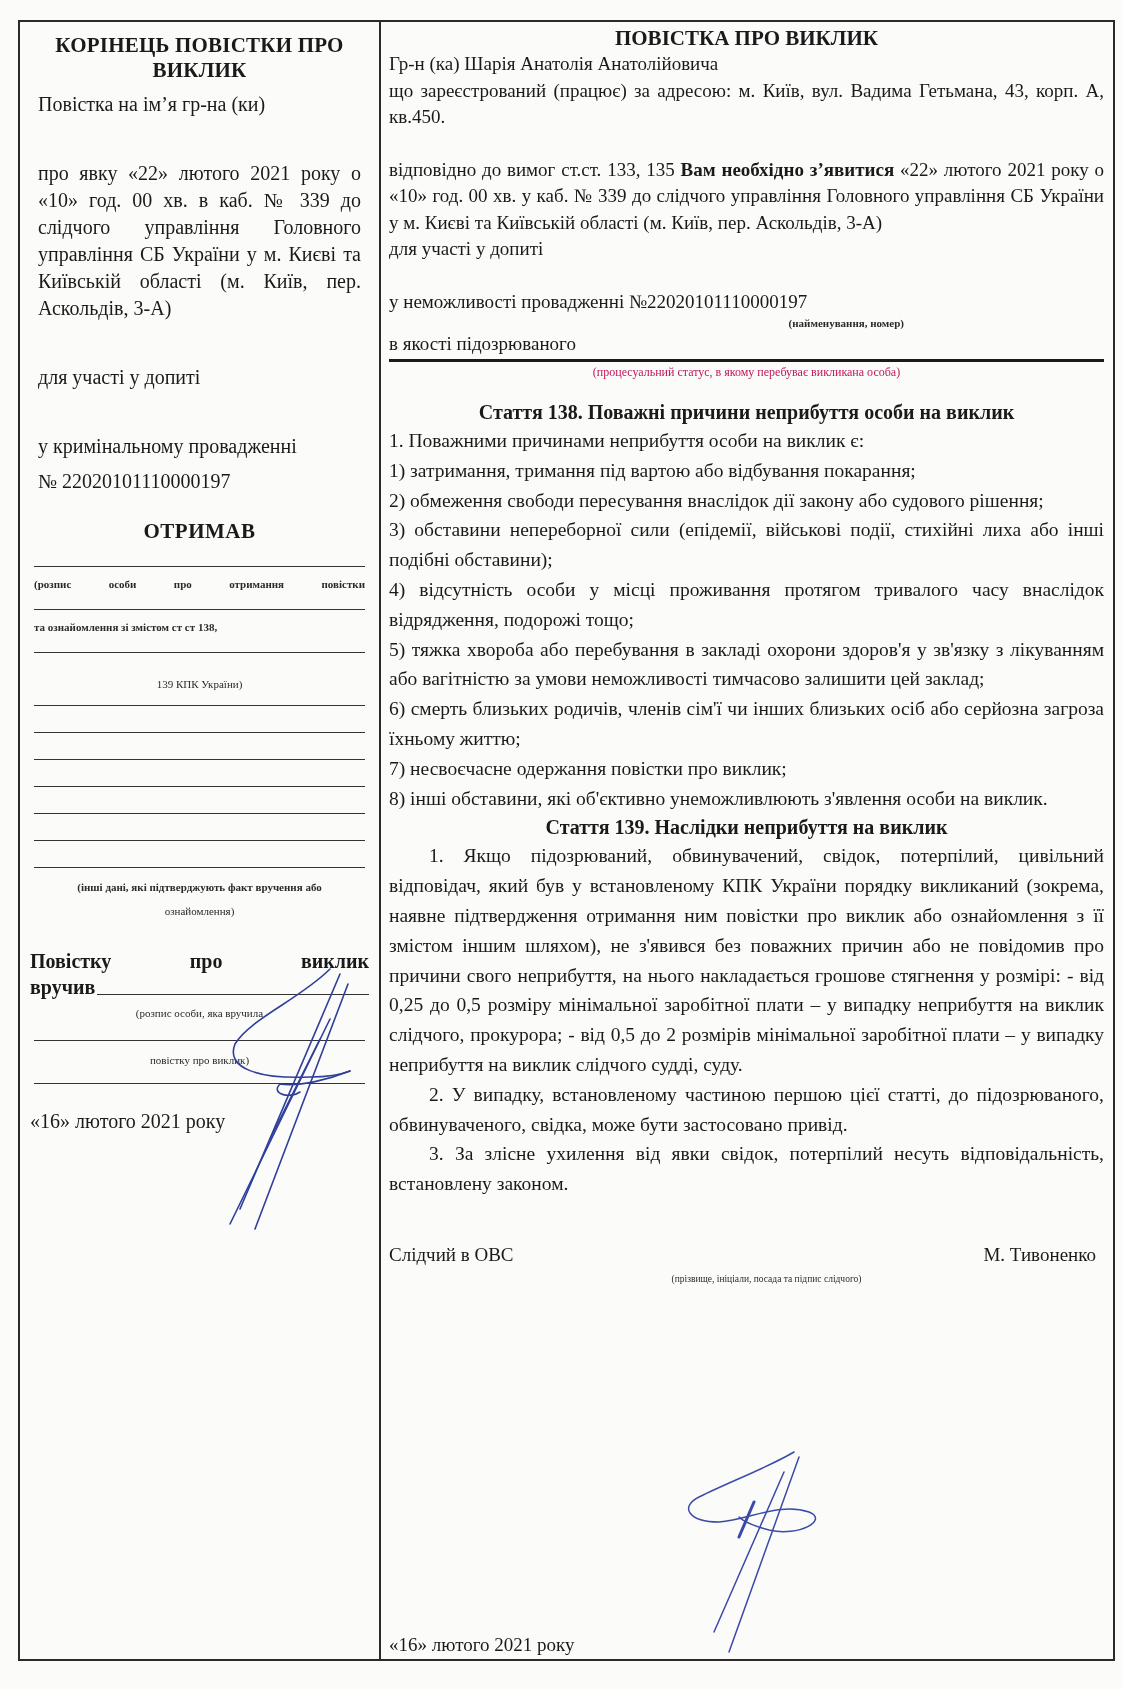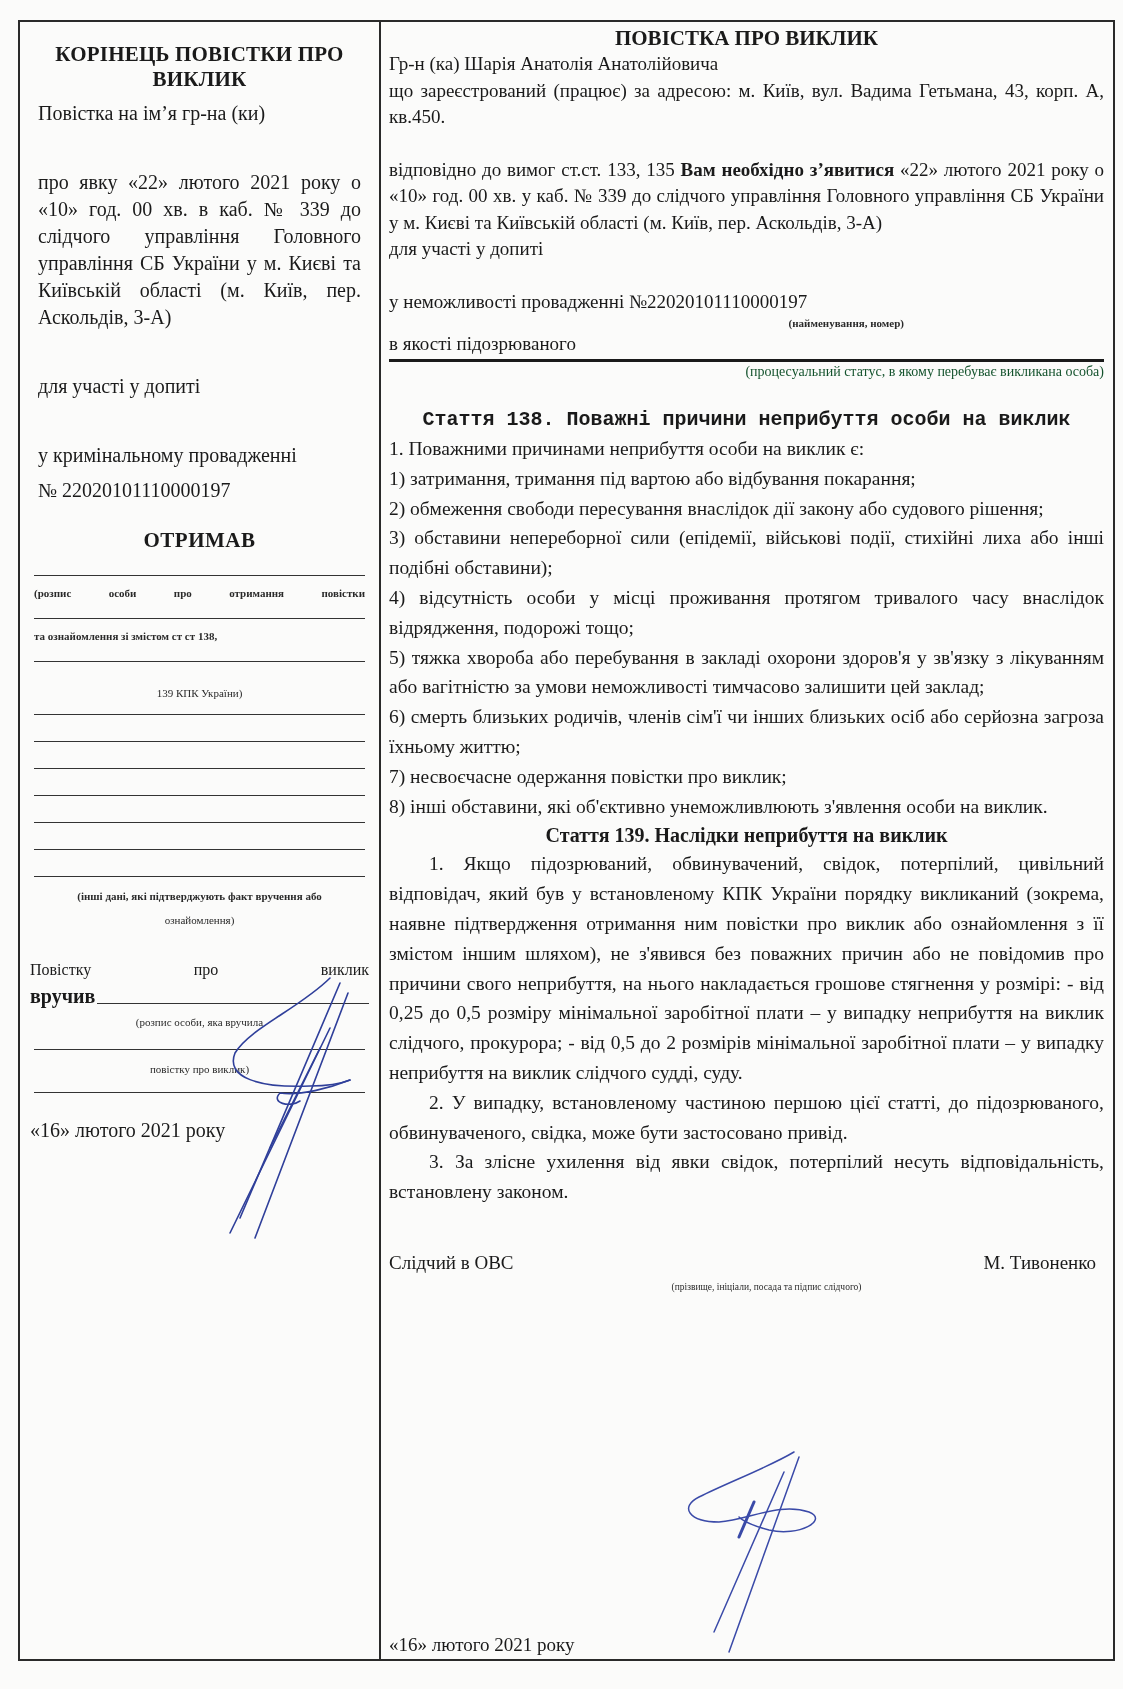--- a/index.html
+++ b/index.html
@@ -29,21 +29,21 @@
       left: 359px;
       top: 0;
       width: 2px;
       height: 100%;
       background: #2a2a2a;
     }
     
     .stub {
       position: absolute;
       left: 10px;
-      top: 16px;
+      top: 7px;
       width: 339px;
       height: 100%;
     }
     .stub .title {
       font-weight: bold;
       font-size: 21px;
       text-align: center;
       line-height: 25px;
       margin-top: 4px;
       letter-spacing: 0.2px;
@@ -74,22 +74,22 @@
       font-size: 11px;
       font-weight: bold;
       line-height: 14px;
       color: #2a2a2a;
       text-align: justify;
       text-align-last: justify;
       padding: 0 4px;
     }
     .note.center { text-align: center; text-align-last: center; font-weight: normal; }
     .stub .served {
-      font-size: 16px;
-      font-weight: normal;
+      font-size: 20px;
+      font-weight: bold;
       line-height: 26px;
       text-align: justify;
       text-align-last: justify;
     }
     .stub .served-line {
       display: flex;
       align-items: flex-end;
       font-size: 20px;
       font-weight: bold;
       line-height: 26px;
@@ -140,32 +140,32 @@
     .summons .status-row {
       font-size: 19px;
       line-height: 26px;
     }
     .summons .thick-rule {
       height: 0;
       border-top: 3px solid #1a1a1a;
       margin-top: 2px;
     }
     .summons .status-caption {
-      font-size: 14px;
+      font-size: 12px;
       line-height: 20px;
-      text-align: right;
-      color: #14532d;
+      text-align: center;
+      color: #be185d;
     }
     .summons .article-title {
       font-weight: bold;
       font-size: 20px;
       line-height: 28px;
       text-align: center;
     }
-    .summons .art138 { margin-top: 24px; font-family: Liberation Mono, monospace; }
+    .summons .art138 { margin-top: 16px; }
     .summons .list p {
       font-size: 19.5px;
       line-height: 29.8px;
       text-align: justify;
     }
     .summons .list p.first { text-align: left; }
     .summons .indent { text-indent: 40px; }
     .summons .art139 p {
       font-size: 19.5px;
       line-height: 29.8px;

